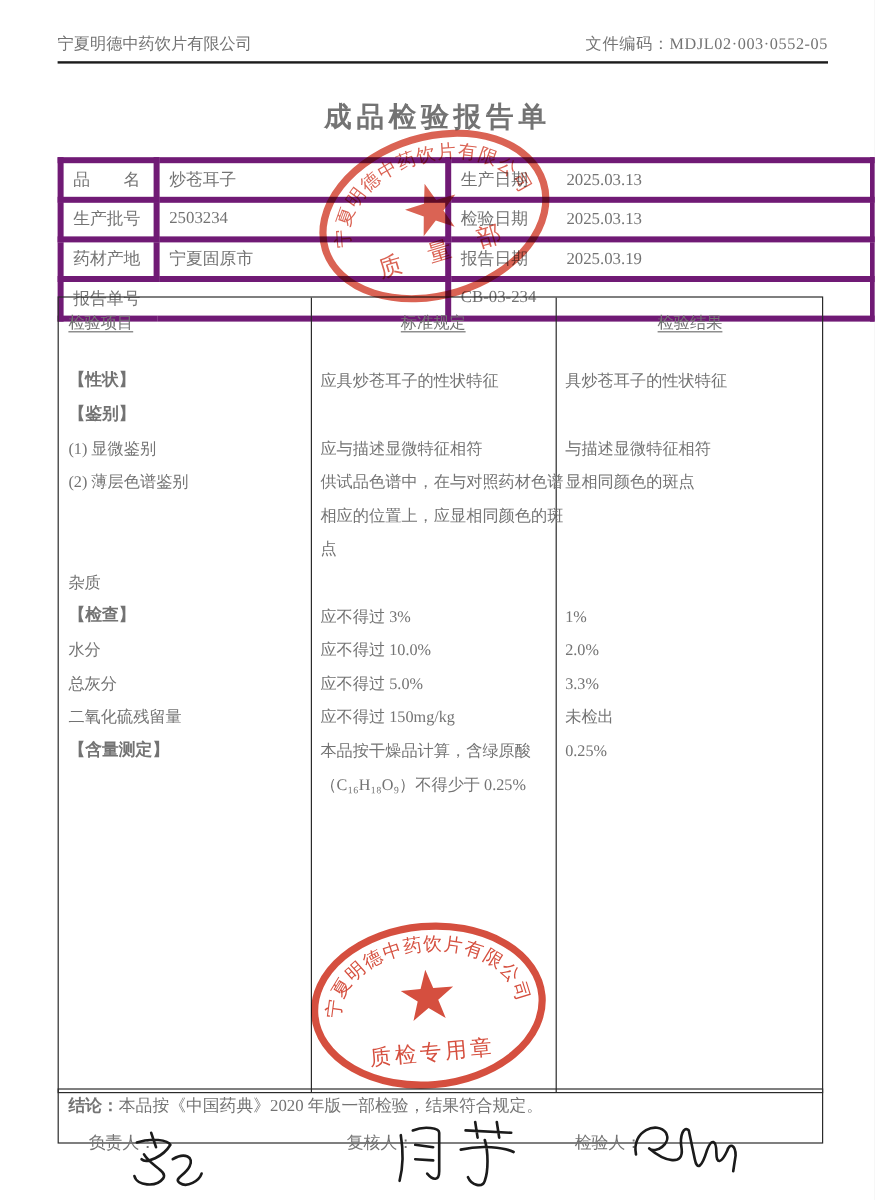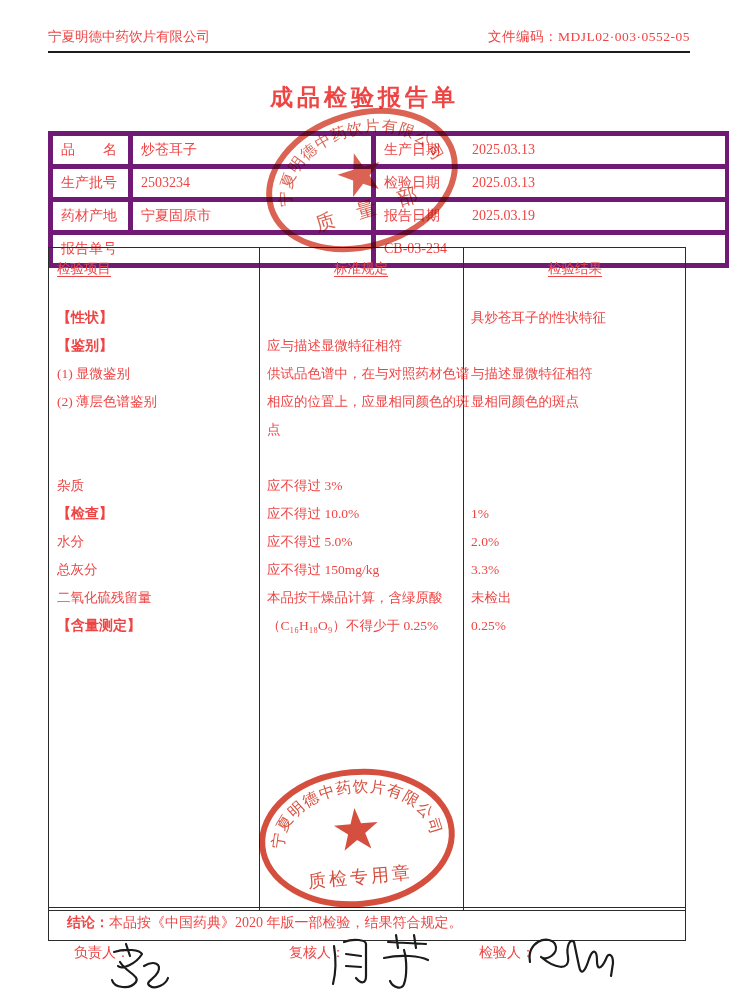--- a/index.html
+++ b/index.html
@@ -1,18 +1,18 @@
 <!DOCTYPE html>
 <html><head>
 <meta charset="utf-8">
 <style>
   html,body{margin:0;padding:0;background:#e8e8e8;}
   .page{
     position:relative;width:729px;height:1000px;background:#ffffff;
-    font-family:"Liberation Serif","DejaVu Serif",serif;color:#ef4444;
+    font-family:"Liberation Serif","DejaVu Serif",serif;color:#737373;
     overflow:hidden;margin:0 auto;
   }
   
   .hdr{
     position:absolute;left:48px;top:28px;width:642px;
     display:flex;justify-content:space-between;align-items:flex-end;
     padding-bottom:5px;border-bottom:2px solid #1c1c1c;
     font-size:13.5px;
   }
   .hdr .code{font-family:Liberation Serif, serif;letter-spacing:.5px;}
@@ -41,23 +41,23 @@
   .col{position:absolute;top:0;bottom:0;}
   .colhead{position:absolute;top:12px;left:0;right:0;
     text-decoration:underline;text-underline-offset:3px;}
   .colhead.left{padding-left:8px;text-align:left;}
   .colhead.center{text-align:center;}
   .lines{position:absolute;top:56px;left:0;right:0;}
   .ln{height:28px;line-height:28px;padding:0 6px 0 8px;white-space:nowrap;overflow:visible;}
   .ln.b{font-weight:bold;font-size:14px;}
   
   .concl{
-    position:absolute;left:48px;top:907px;width:638px;height:34px;
+    position:absolute;left:48px;top:907px;width:638px;height:46px;
     border:1px solid #2b2b2b;box-sizing:border-box;
-    font-size:14px;line-height:29px;padding-left:18px;
+    font-size:14px;line-height:29px;padding-left:8px;
   }
   .concl .cl{font-weight:bold;}
   
   .sigs{position:absolute;left:48px;top:940px;width:638px;height:58px;font-size:14px;}
   .siglab{position:absolute;top:4px;margin-left:24px;}
   .sig-svg{position:absolute;}
   .sig-svg path{fill:none;stroke:#1b1b1b;stroke-width:2.2;stroke-linecap:round;stroke-linejoin:round;}
   
   .stamp{position:absolute;mix-blend-mode:multiply;pointer-events:none;}
   .stamp-top{left:262px;top:108px;width:200px;height:144px;transform:rotate(-17deg);opacity:.82;}
@@ -120,20 +120,21 @@
         <div class="ln">总灰分</div>
         <div class="ln">二氧化硫残留量</div>
         <div class="ln b">【含量测定】</div>
         <div class="ln"></div>
       </div>
     </div>
 
     <div class="col" style="left:210px;width:204px">
       <div class="colhead center">标准规定</div>
       <div class="lines">
+        <div class="ln">应具炒苍耳子的性状特征</div>
         <div class="ln"></div>
         <div class="ln">应与描述显微特征相符</div>
         <div class="ln">供试品色谱中，在与对照药材色谱</div>
         <div class="ln">相应的位置上，应显相同颜色的斑</div>
         <div class="ln">点</div>
         <div class="ln"></div>
         <div class="ln">应不得过 3%</div>
         <div class="ln">应不得过 10.0%</div>
         <div class="ln">应不得过 5.0%</div>
         <div class="ln">应不得过 150mg/kg</div>

